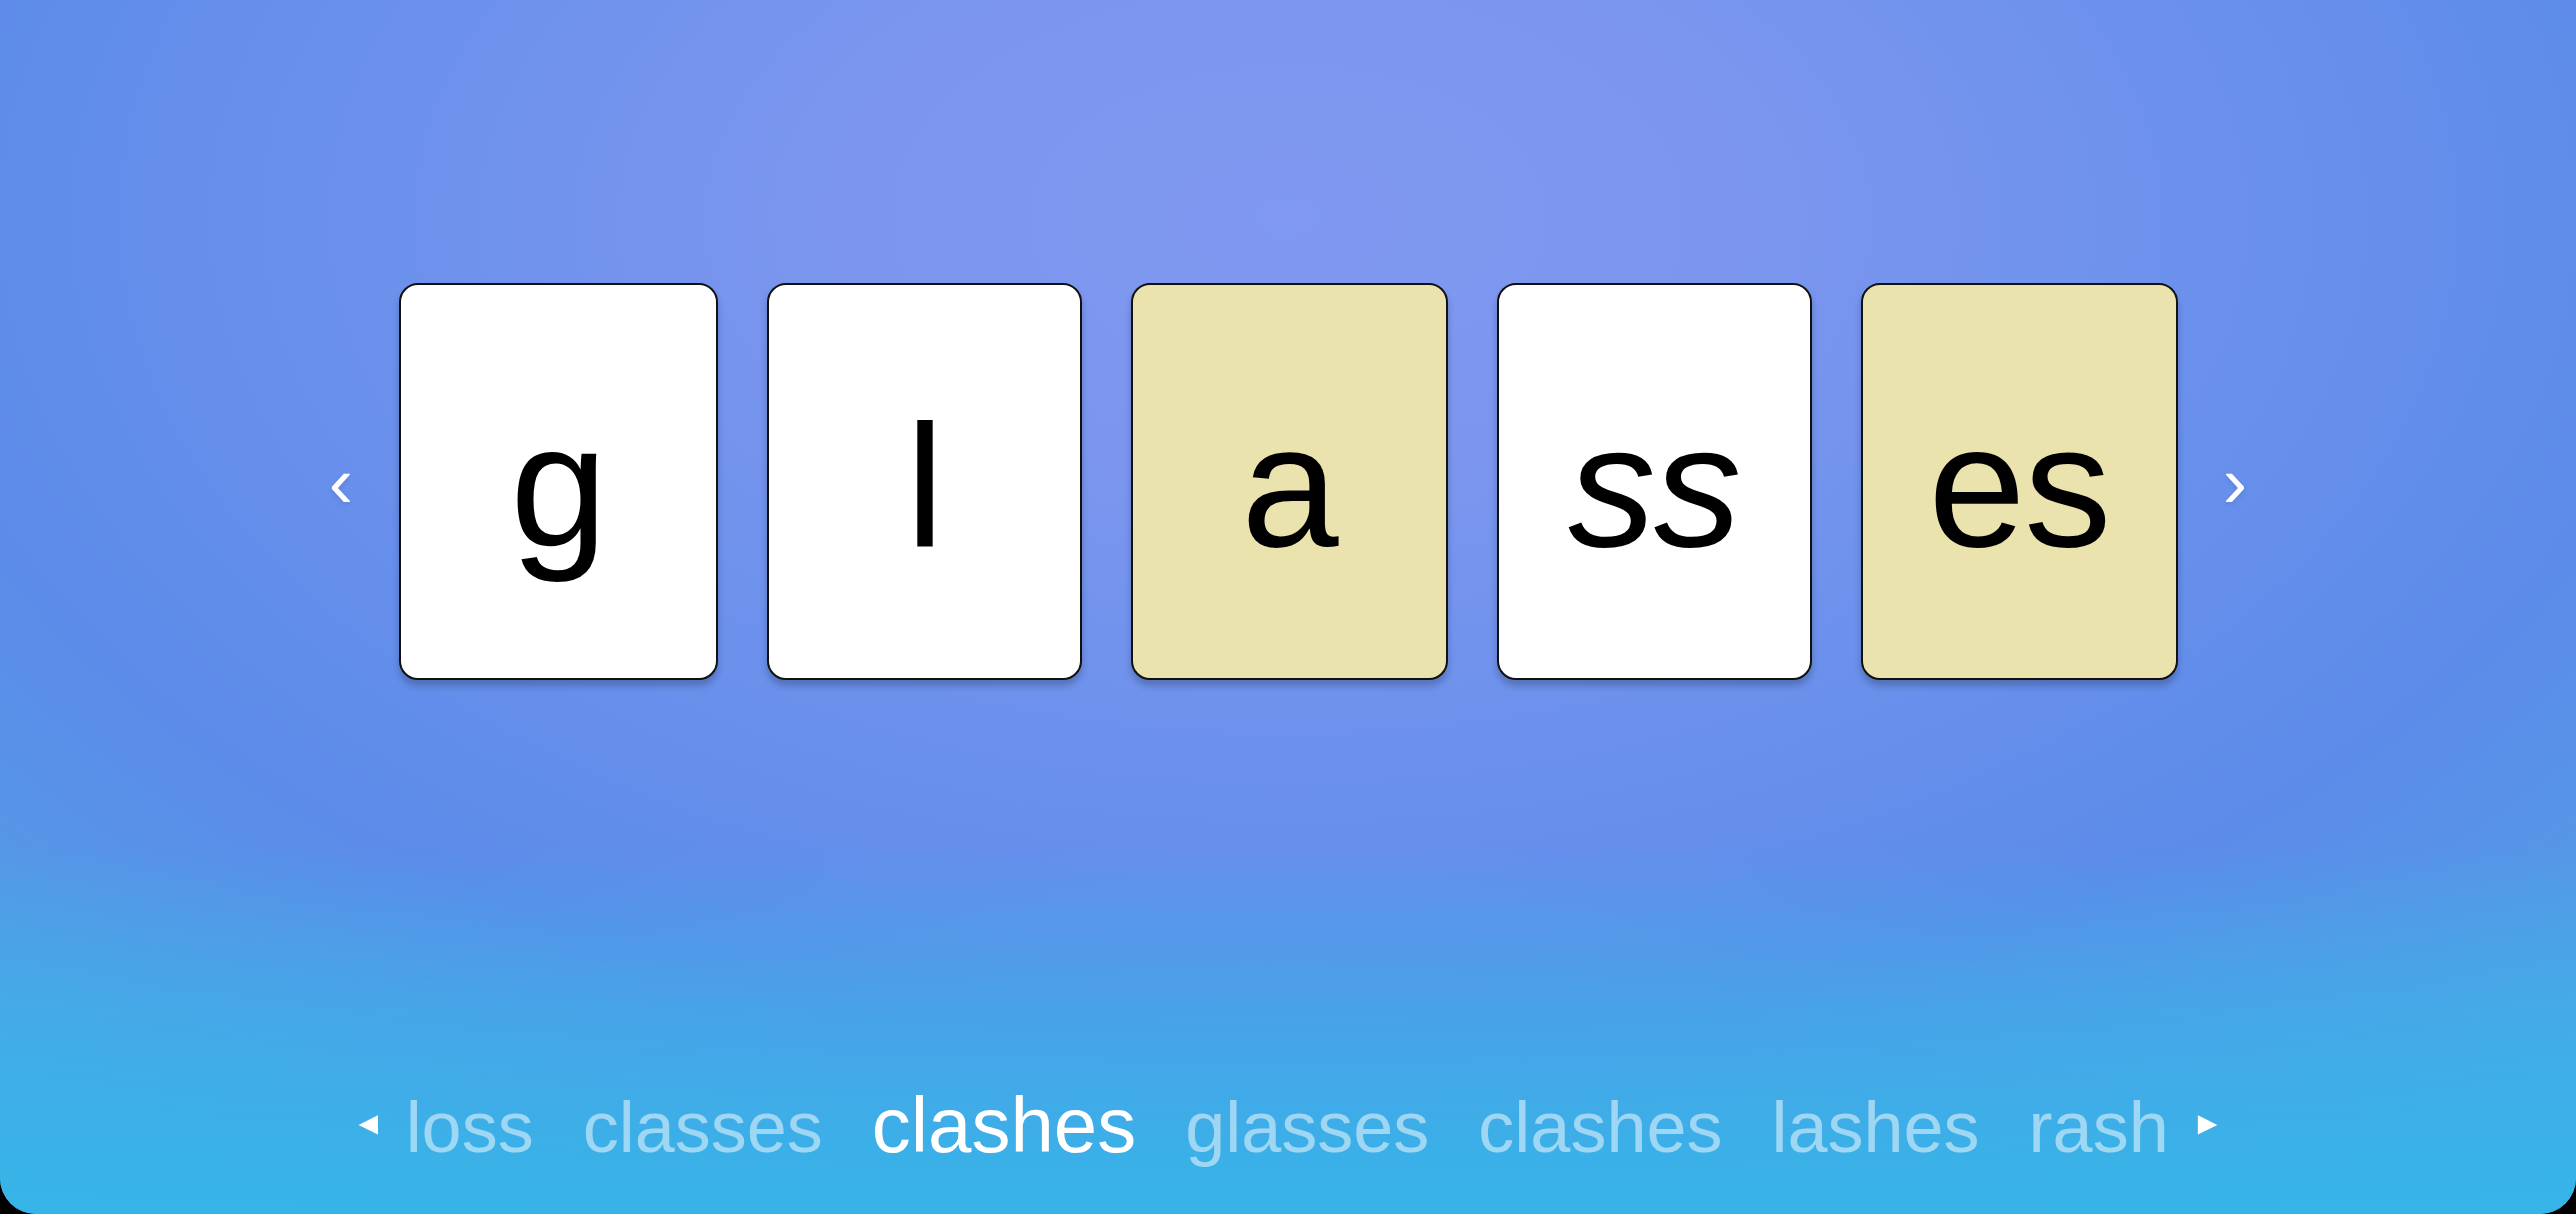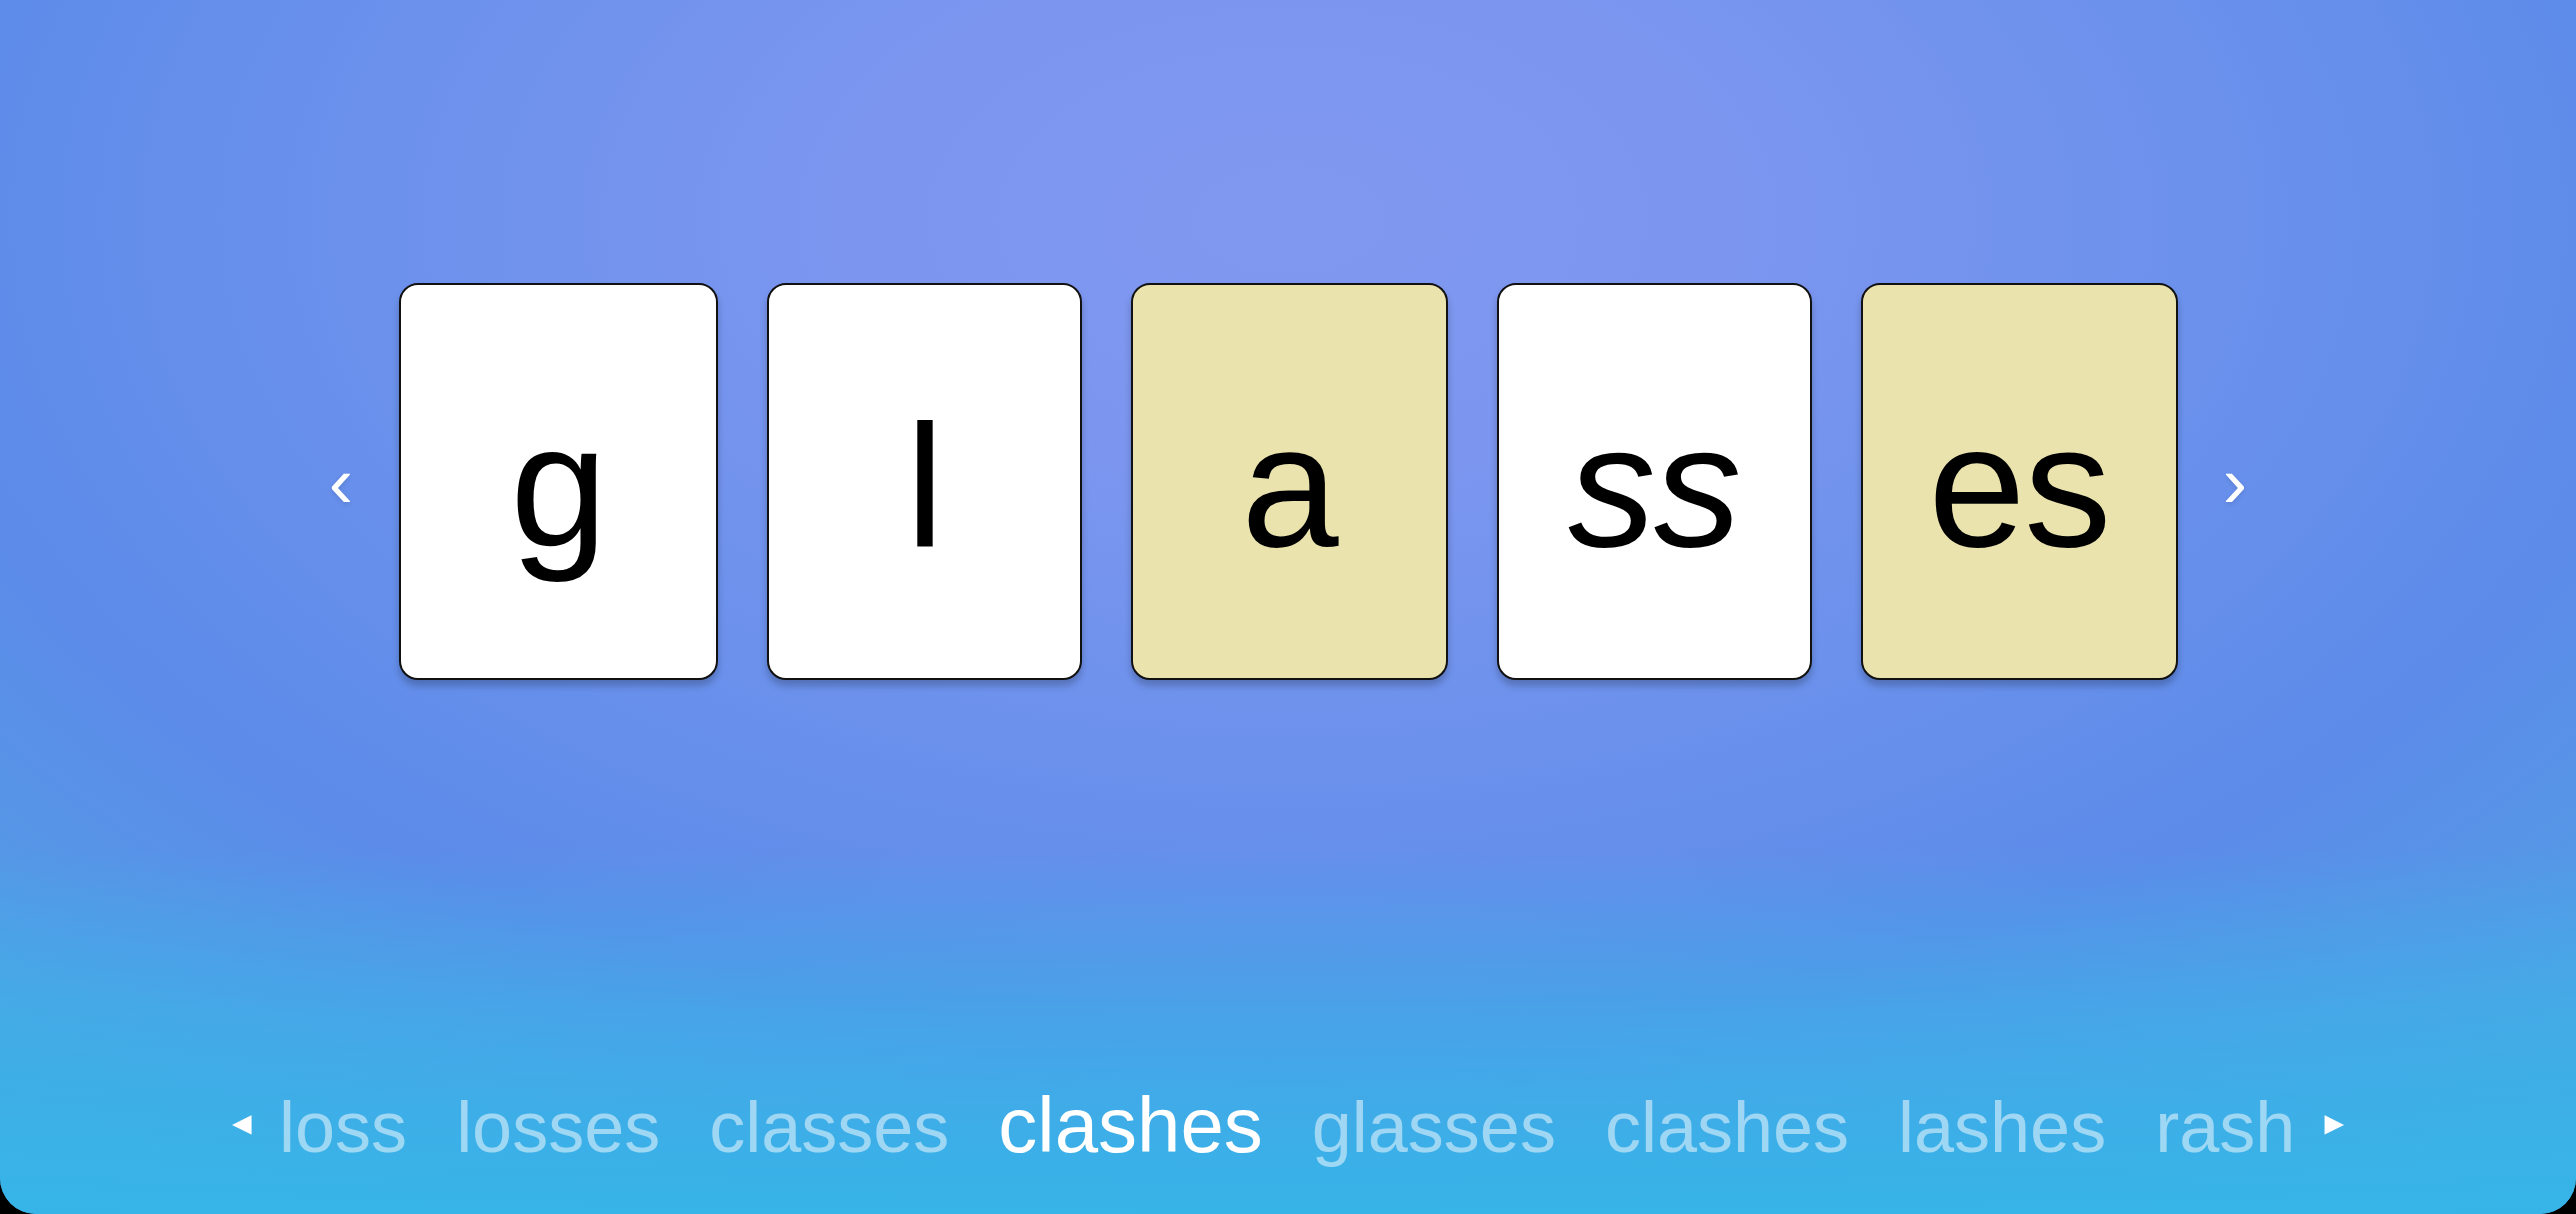--- a/index.html
+++ b/index.html
@@ -200,21 +200,20 @@
 
     <div class="nav-chevron" id="chev-right">›</div>
   </div>
 
   <div id="word-strip">
 
     <div class="strip-arrow" id="strip-arrow-left">◂</div>
 
     <div class="word-list">
       <span class="word">loss</span>
-      <span class="word">losses</span>
       <span class="word">classes</span>
       <span class="word active">clashes</span>
       <span class="word">glasses</span>
       <span class="word">clashes</span>
       <span class="word">lashes</span>
       <span class="word">rash</span>
     </div>
 
     <div class="strip-arrow" id="strip-arrow-right">▸</div>
   </div>

